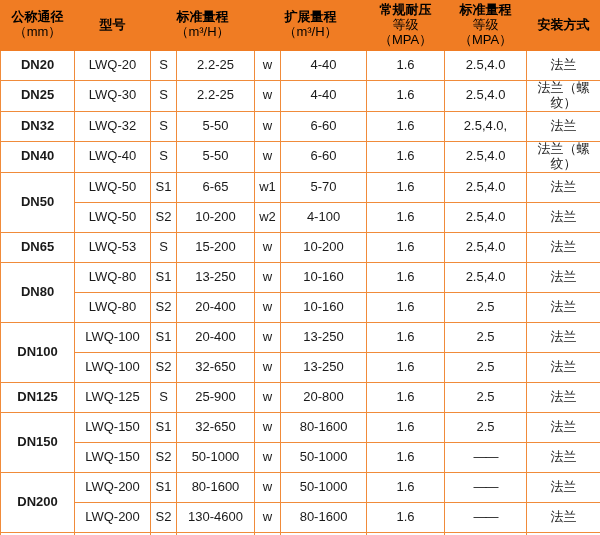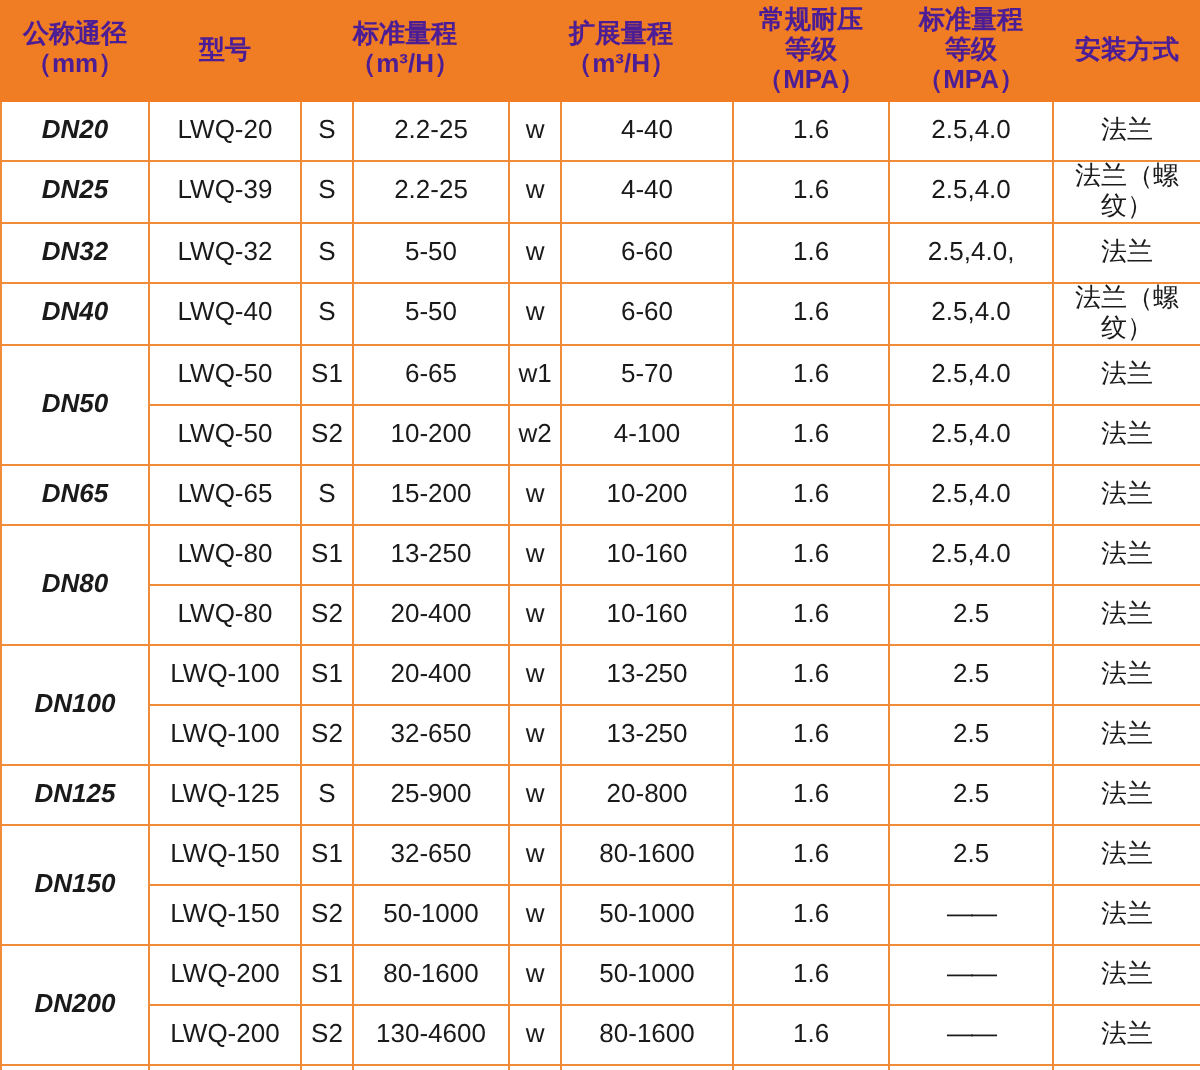--- a/index.html
+++ b/index.html
@@ -24,46 +24,45 @@
     vertical-align: middle;
     font-size: 13px;
     color: #1a1a1a;
     padding: 0;
     height: 30px;
     line-height: 1.15;
     box-sizing: border-box;
   }
   table.spec thead th {
     background: #f07c23;
-    color: #4c1d95;
+    color: #000000;
     font-weight: bold;
     font-size: 13px;
     height: 48px;
     border: 1px solid #f07c23;
     padding: 2px 1px;
   }
   thead th .unit {
     display: block;
-    font-weight: bold;
+    font-weight: normal;
   }
   
   col.c-dn    { width: 74px; }
   col.c-model { width: 76px; }
   col.c-s1    { width: 26px; }
   col.c-std   { width: 78px; }
   col.c-w1    { width: 26px; }
   col.c-ext   { width: 86px; }
   col.c-press { width: 78px; }
   col.c-high  { width: 82px; }
   col.c-inst  { width: 74px; }
 
   td.dn {
     font-weight: bold;
     font-size: 14px;
-    font-style: italic;
   }
   td.model, td.sym, td.range, td.press, td.high, td.inst {
     font-size: 13px;
   }
   td.sym { font-size: 12px; }
   td.dash { letter-spacing: -1px; }
 </style>
 </head>
 <body>
 
@@ -116,21 +115,21 @@
         <td class="sym">S</td>
         <td class="range">2.2-25</td>
         <td class="sym">w</td>
         <td class="range">4-40</td>
         <td class="press">1.6</td>
         <td class="high">2.5,4.0</td>
         <td class="inst">法兰</td>
       </tr>
       <tr>
         <td class="dn" rowspan="1">DN25</td>
-        <td class="model">LWQ-39</td>
+        <td class="model">LWQ-30</td>
         <td class="sym">S</td>
         <td class="range">2.2-25</td>
         <td class="sym">w</td>
         <td class="range">4-40</td>
         <td class="press">1.6</td>
         <td class="high">2.5,4.0</td>
         <td class="inst">法兰（螺纹）</td>
       </tr>
       <tr>
         <td class="dn" rowspan="1">DN32</td>
@@ -170,21 +169,21 @@
         <td class="sym">S2</td>
         <td class="range">10-200</td>
         <td class="sym">w2</td>
         <td class="range">4-100</td>
         <td class="press">1.6</td>
         <td class="high">2.5,4.0</td>
         <td class="inst">法兰</td>
       </tr>
       <tr>
         <td class="dn" rowspan="1">DN65</td>
-        <td class="model">LWQ-65</td>
+        <td class="model">LWQ-53</td>
         <td class="sym">S</td>
         <td class="range">15-200</td>
         <td class="sym">w</td>
         <td class="range">10-200</td>
         <td class="press">1.6</td>
         <td class="high">2.5,4.0</td>
         <td class="inst">法兰</td>
       </tr>
       <tr>
         <td class="dn" rowspan="2">DN80</td>

